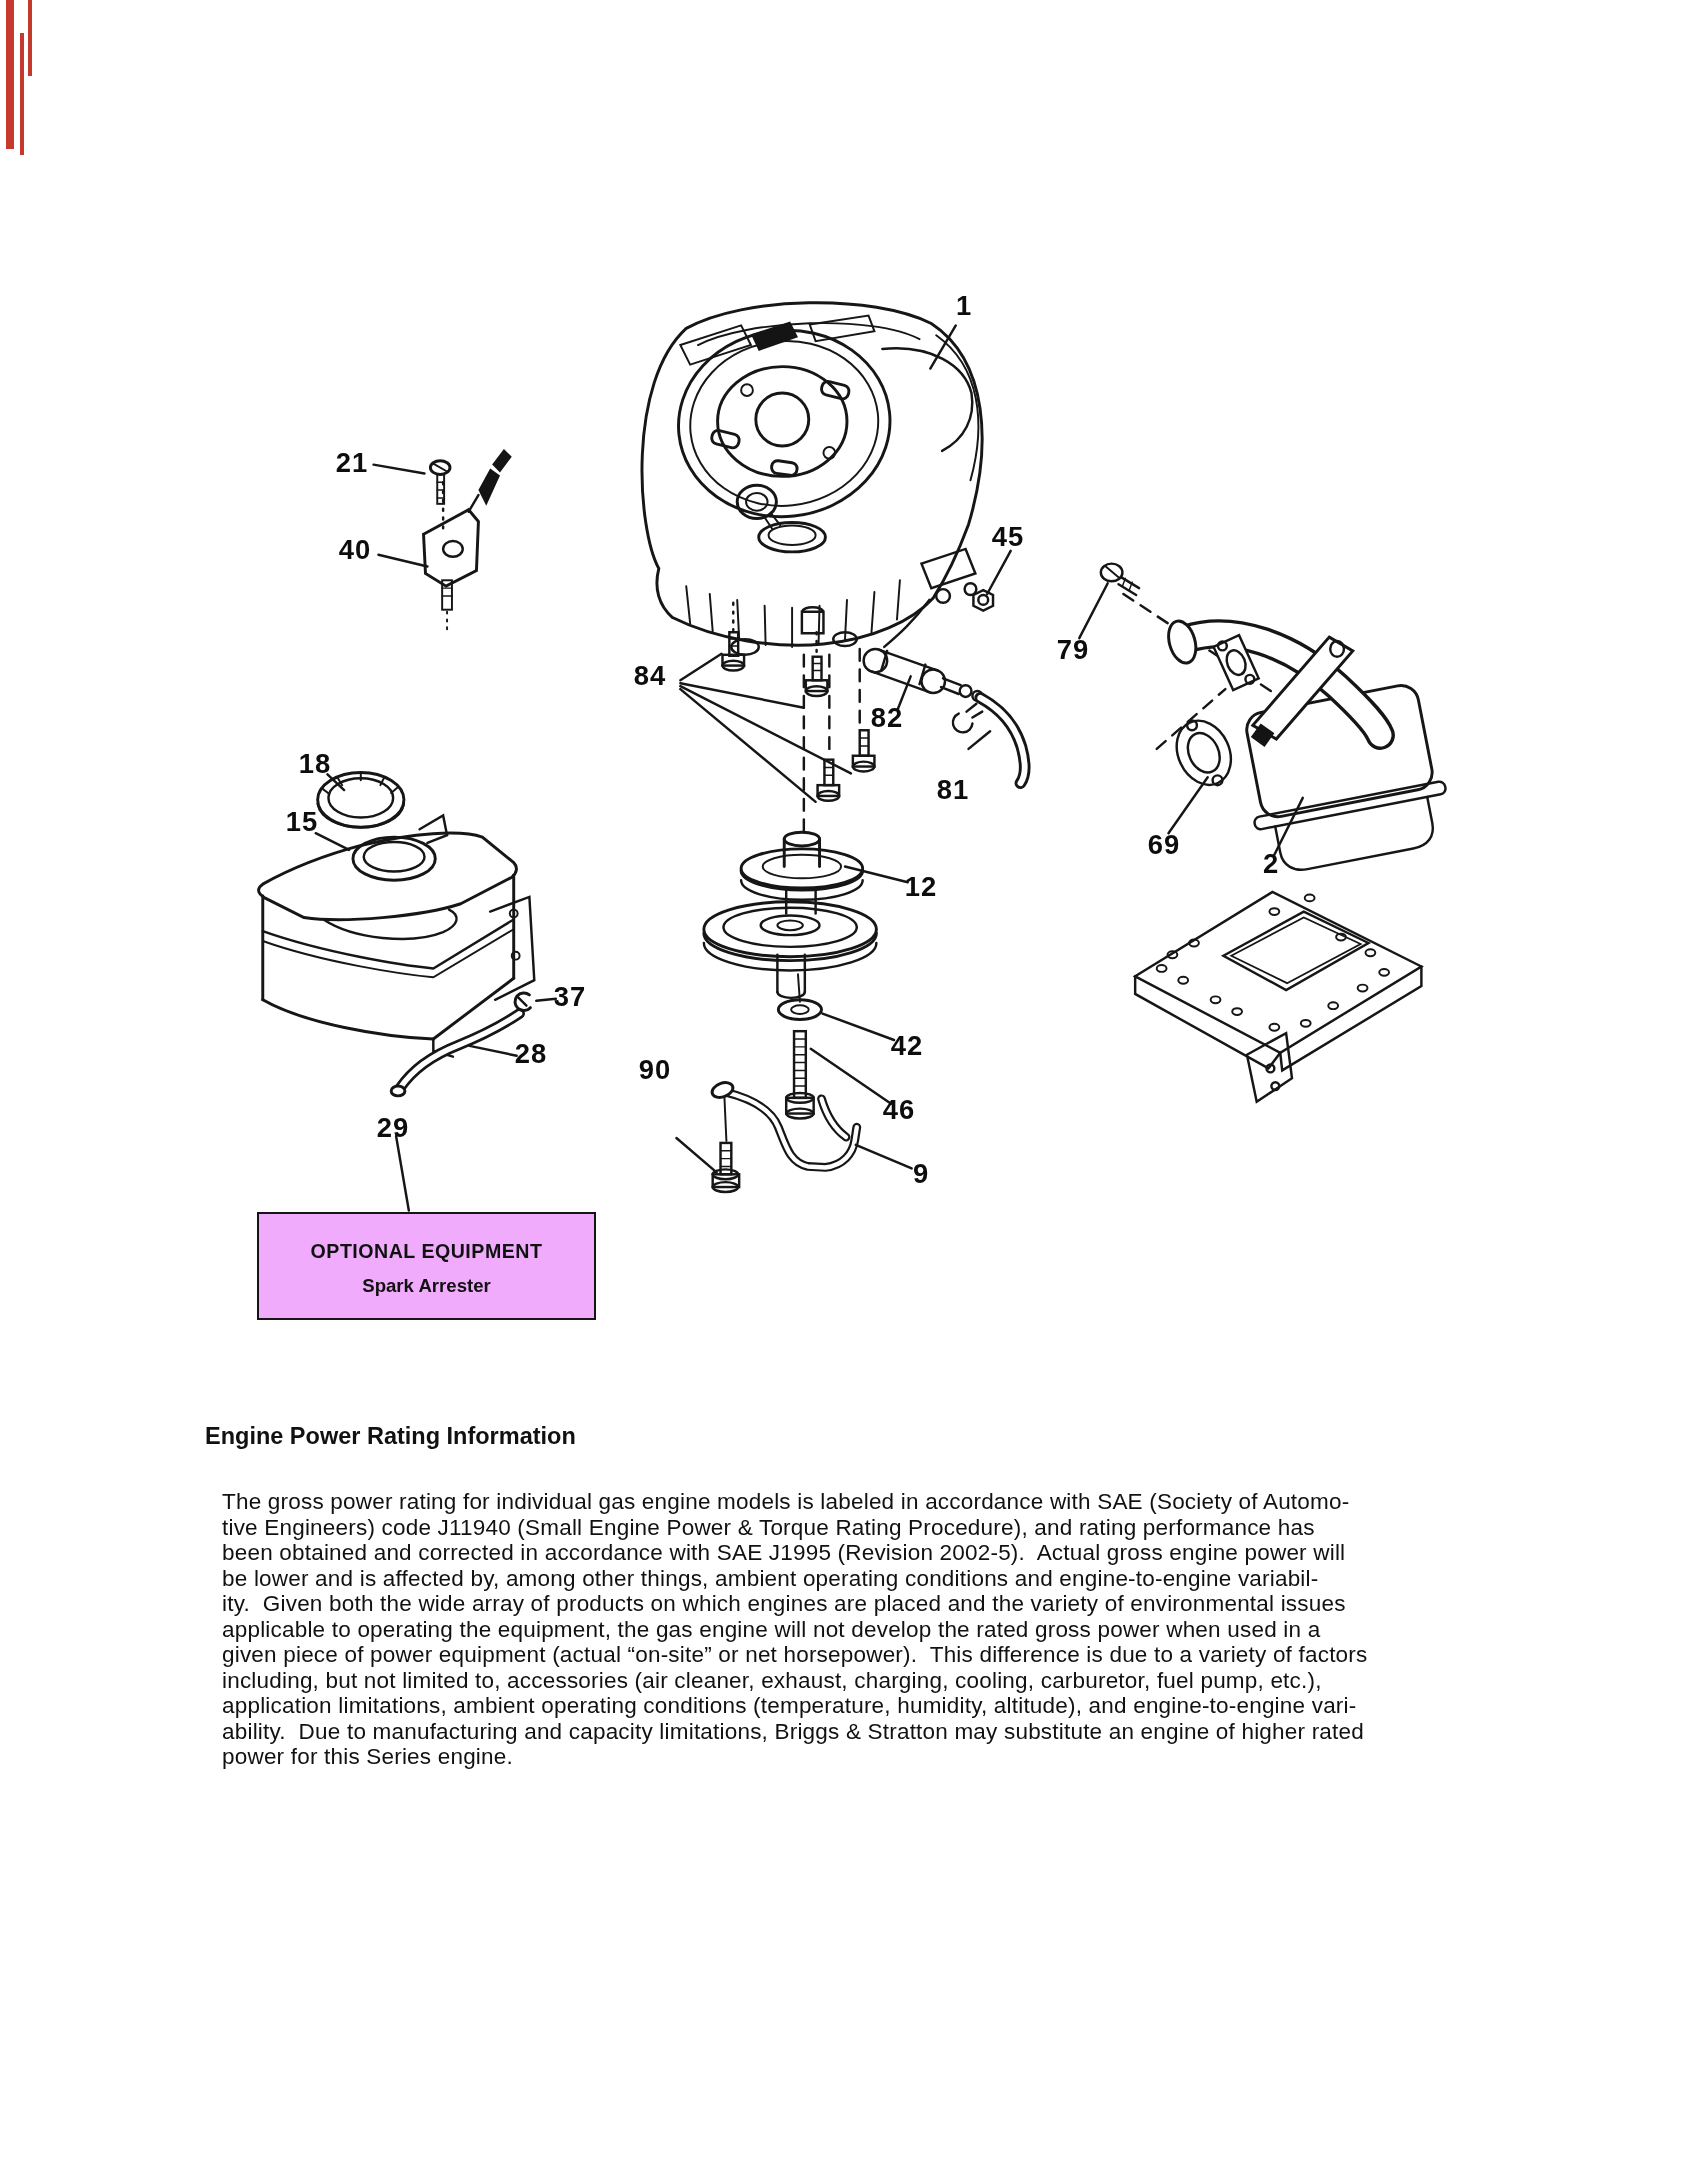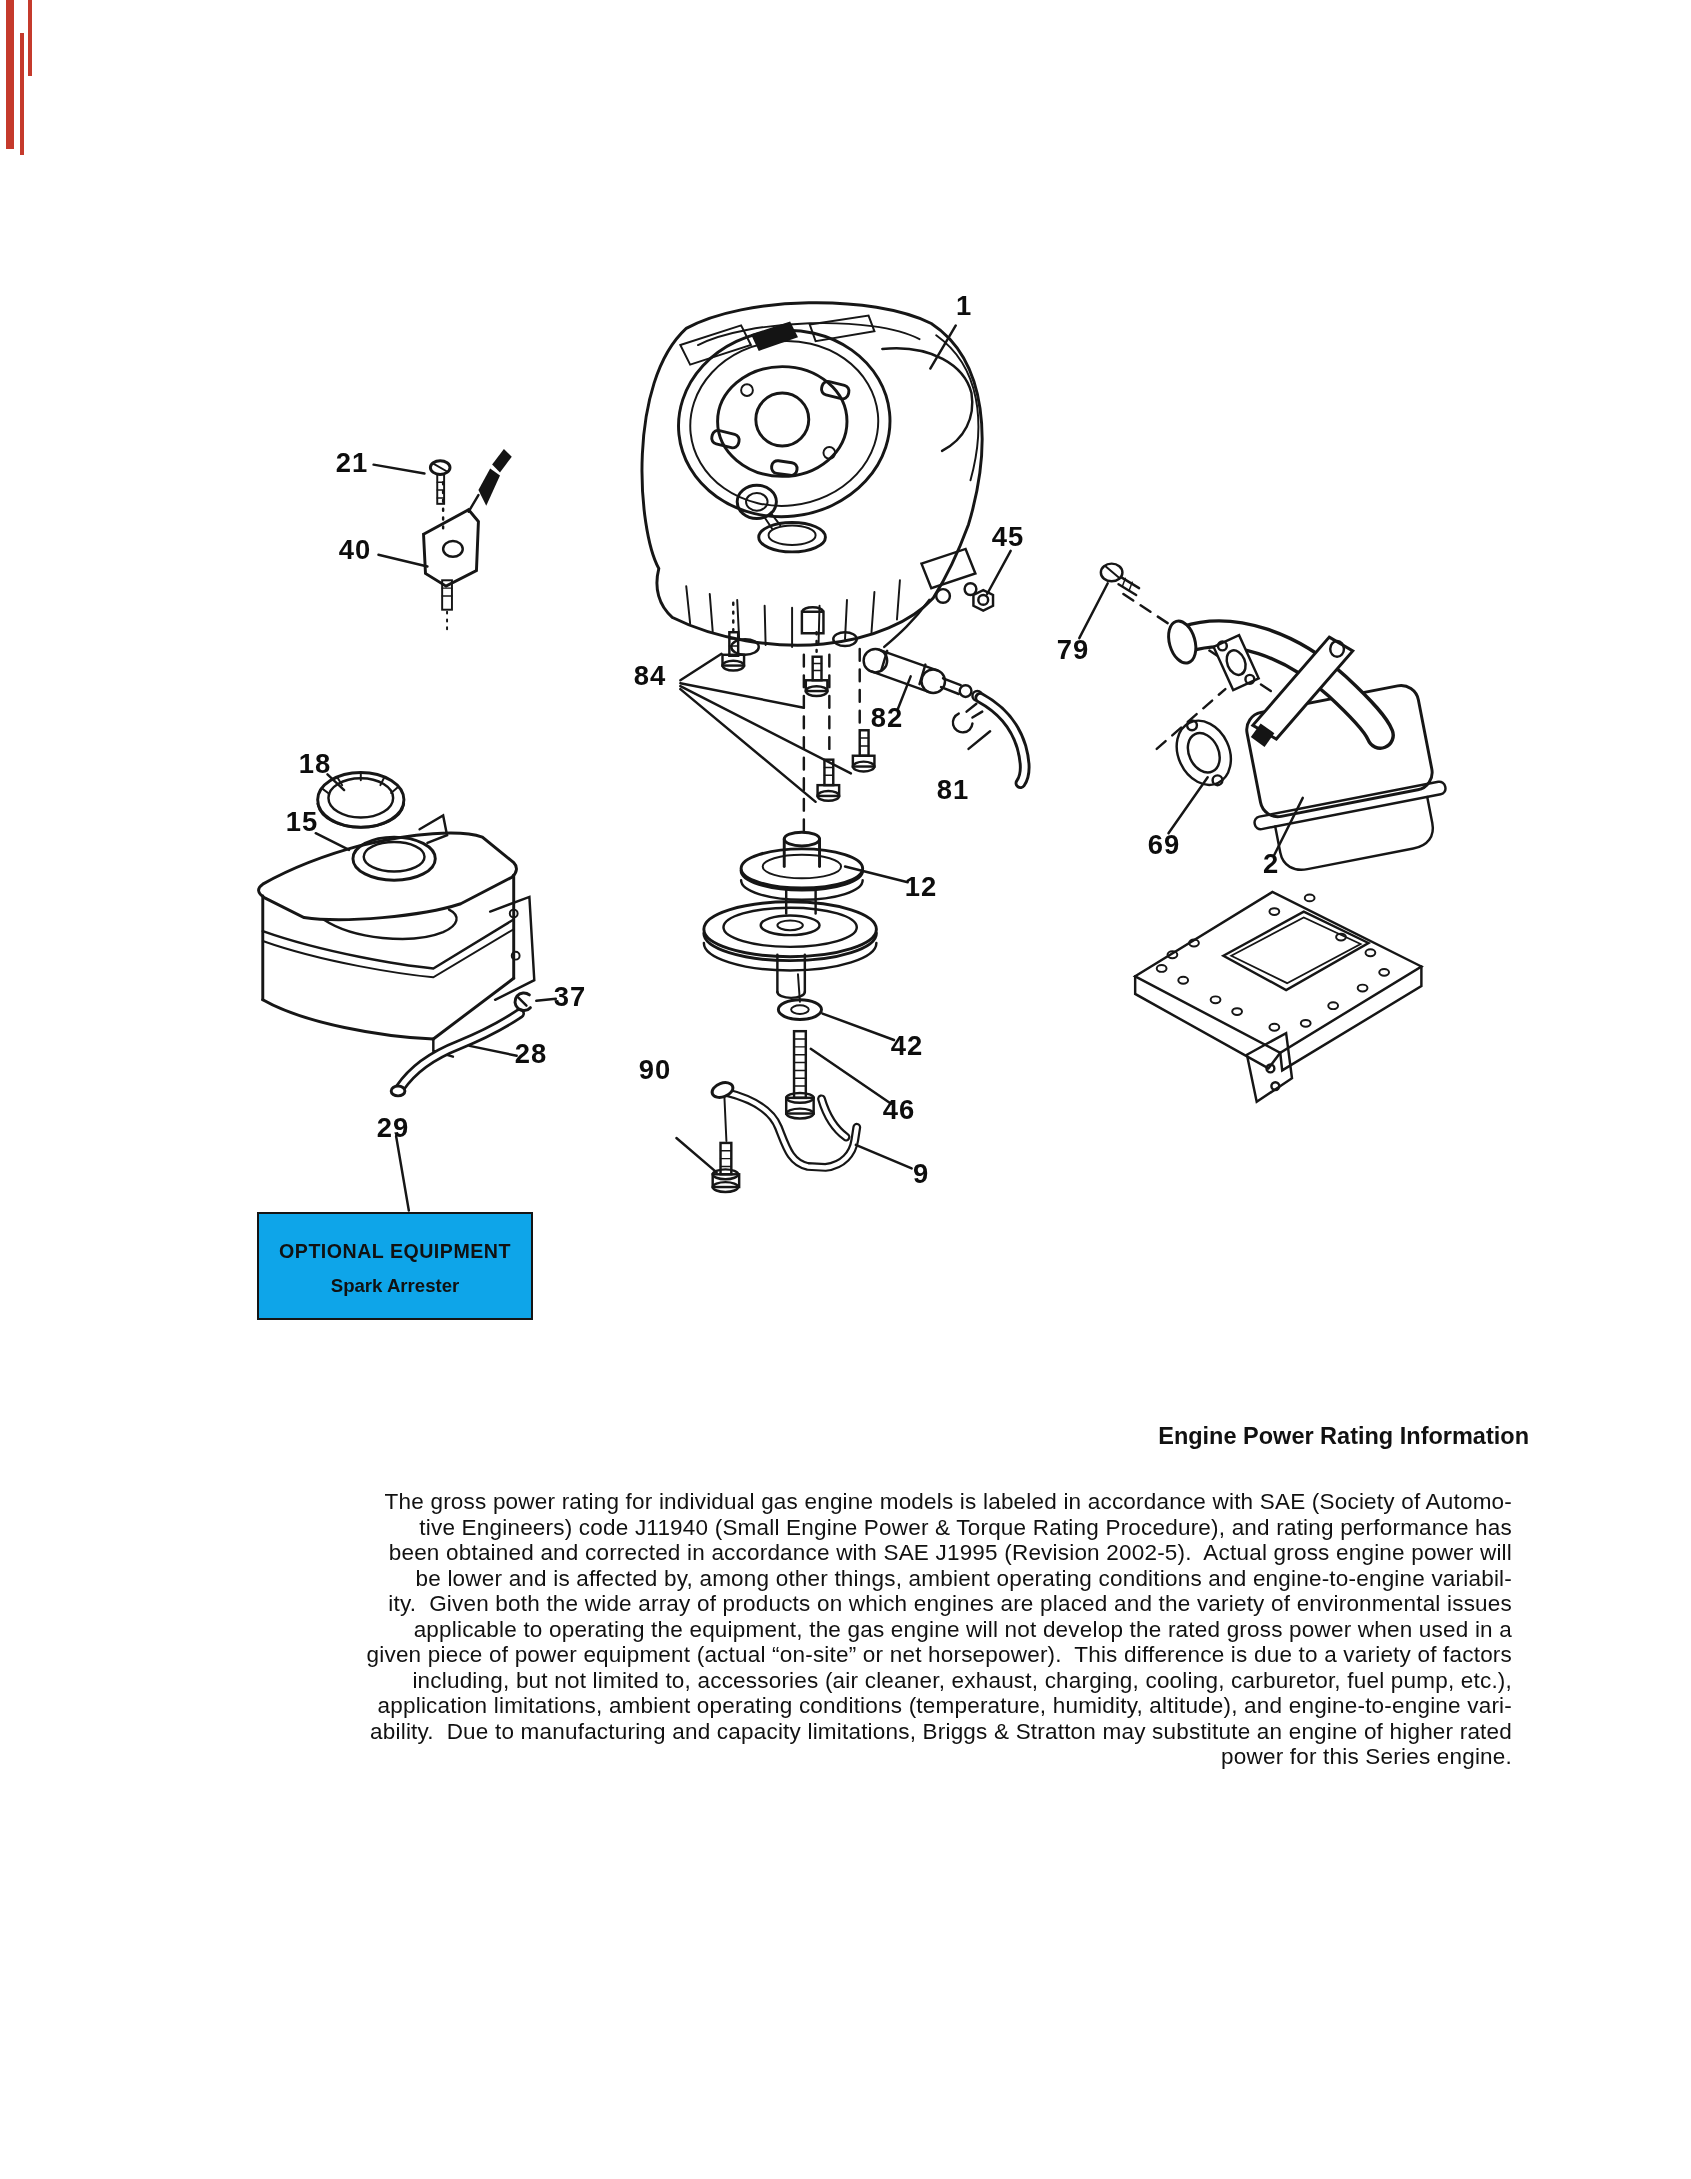--- a/index.html
+++ b/index.html
@@ -7,26 +7,26 @@
     position:relative;width:1692px;height:2180px;background:#ffffff;
     font-family:"Liberation Sans",sans-serif;color:#111;overflow:hidden;margin:0 auto;
   }
   .art{position:absolute;left:0;top:0;}
   .callout{
     position:absolute;transform:translate(-50%,-50%);
     font:bold 27.4px "Liberation Sans",sans-serif;color:#0d0d0d;letter-spacing:1px;
     white-space:nowrap;
   }
   .oe-box{
-    position:absolute;left:257px;top:1212px;width:276px;height:108px;
-    border:2.9px solid #151515;background:#0ea5e9;box-sizing:border-box;text-align:center;
+    position:absolute;left:257px;top:1212px;width:339px;height:108px;
+    border:2.9px solid #151515;background:#f0abfc;box-sizing:border-box;text-align:center;
   }
   .oe-title{margin-top:25.5px;font:bold 19.6px "Liberation Sans",sans-serif;letter-spacing:0.5px;}
   .oe-item{margin-top:12px;font:bold 18.6px "Liberation Sans",sans-serif;}
-  .epr{position:absolute;left:191px;top:1423px;width:1338px;text-align:right;}
+  .epr{position:absolute;left:205px;top:1423px;width:1338px;}
   .epr-heading{font:bold 23.5px "Liberation Sans",sans-serif;margin:0 0 39px 0;}
   .epr-body{
     font:22.5px/25.5px "Liberation Sans",sans-serif;white-space:pre-wrap;margin:17px;
     letter-spacing:0.2px;
   }
   .scan-mark{position:absolute;background:#c53a2c;}
 </style>
 </head>
 <body>
 

